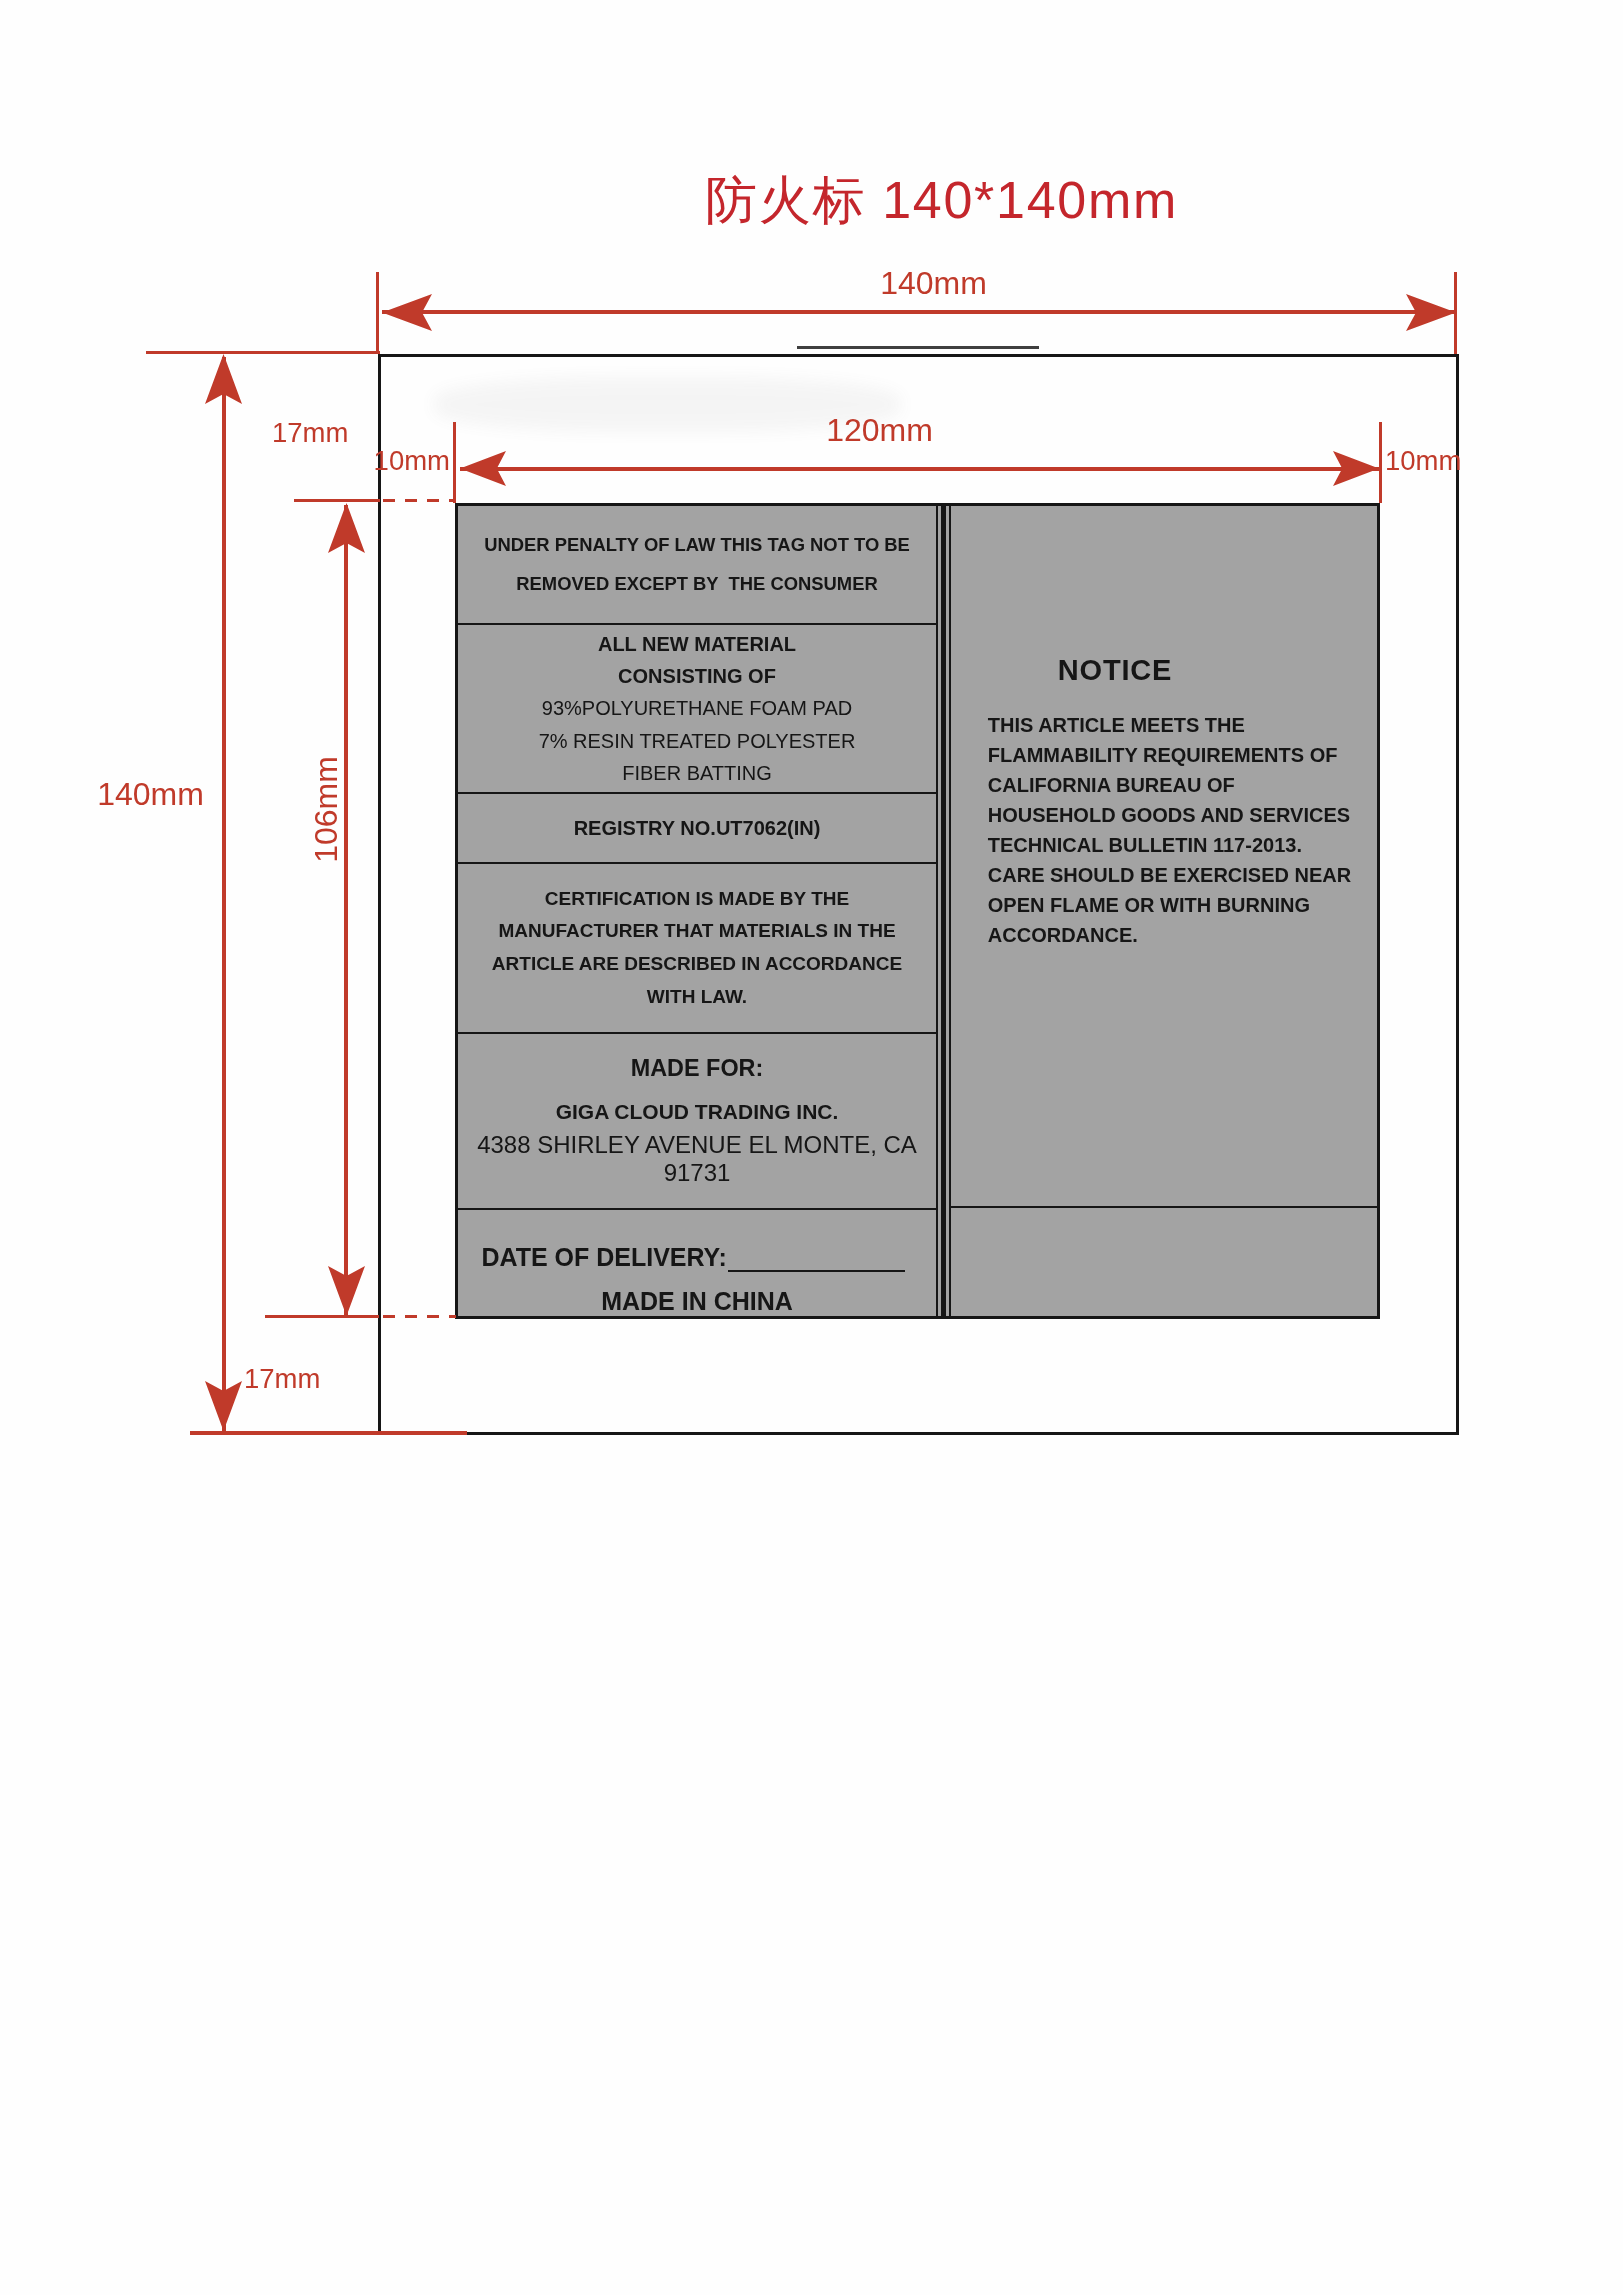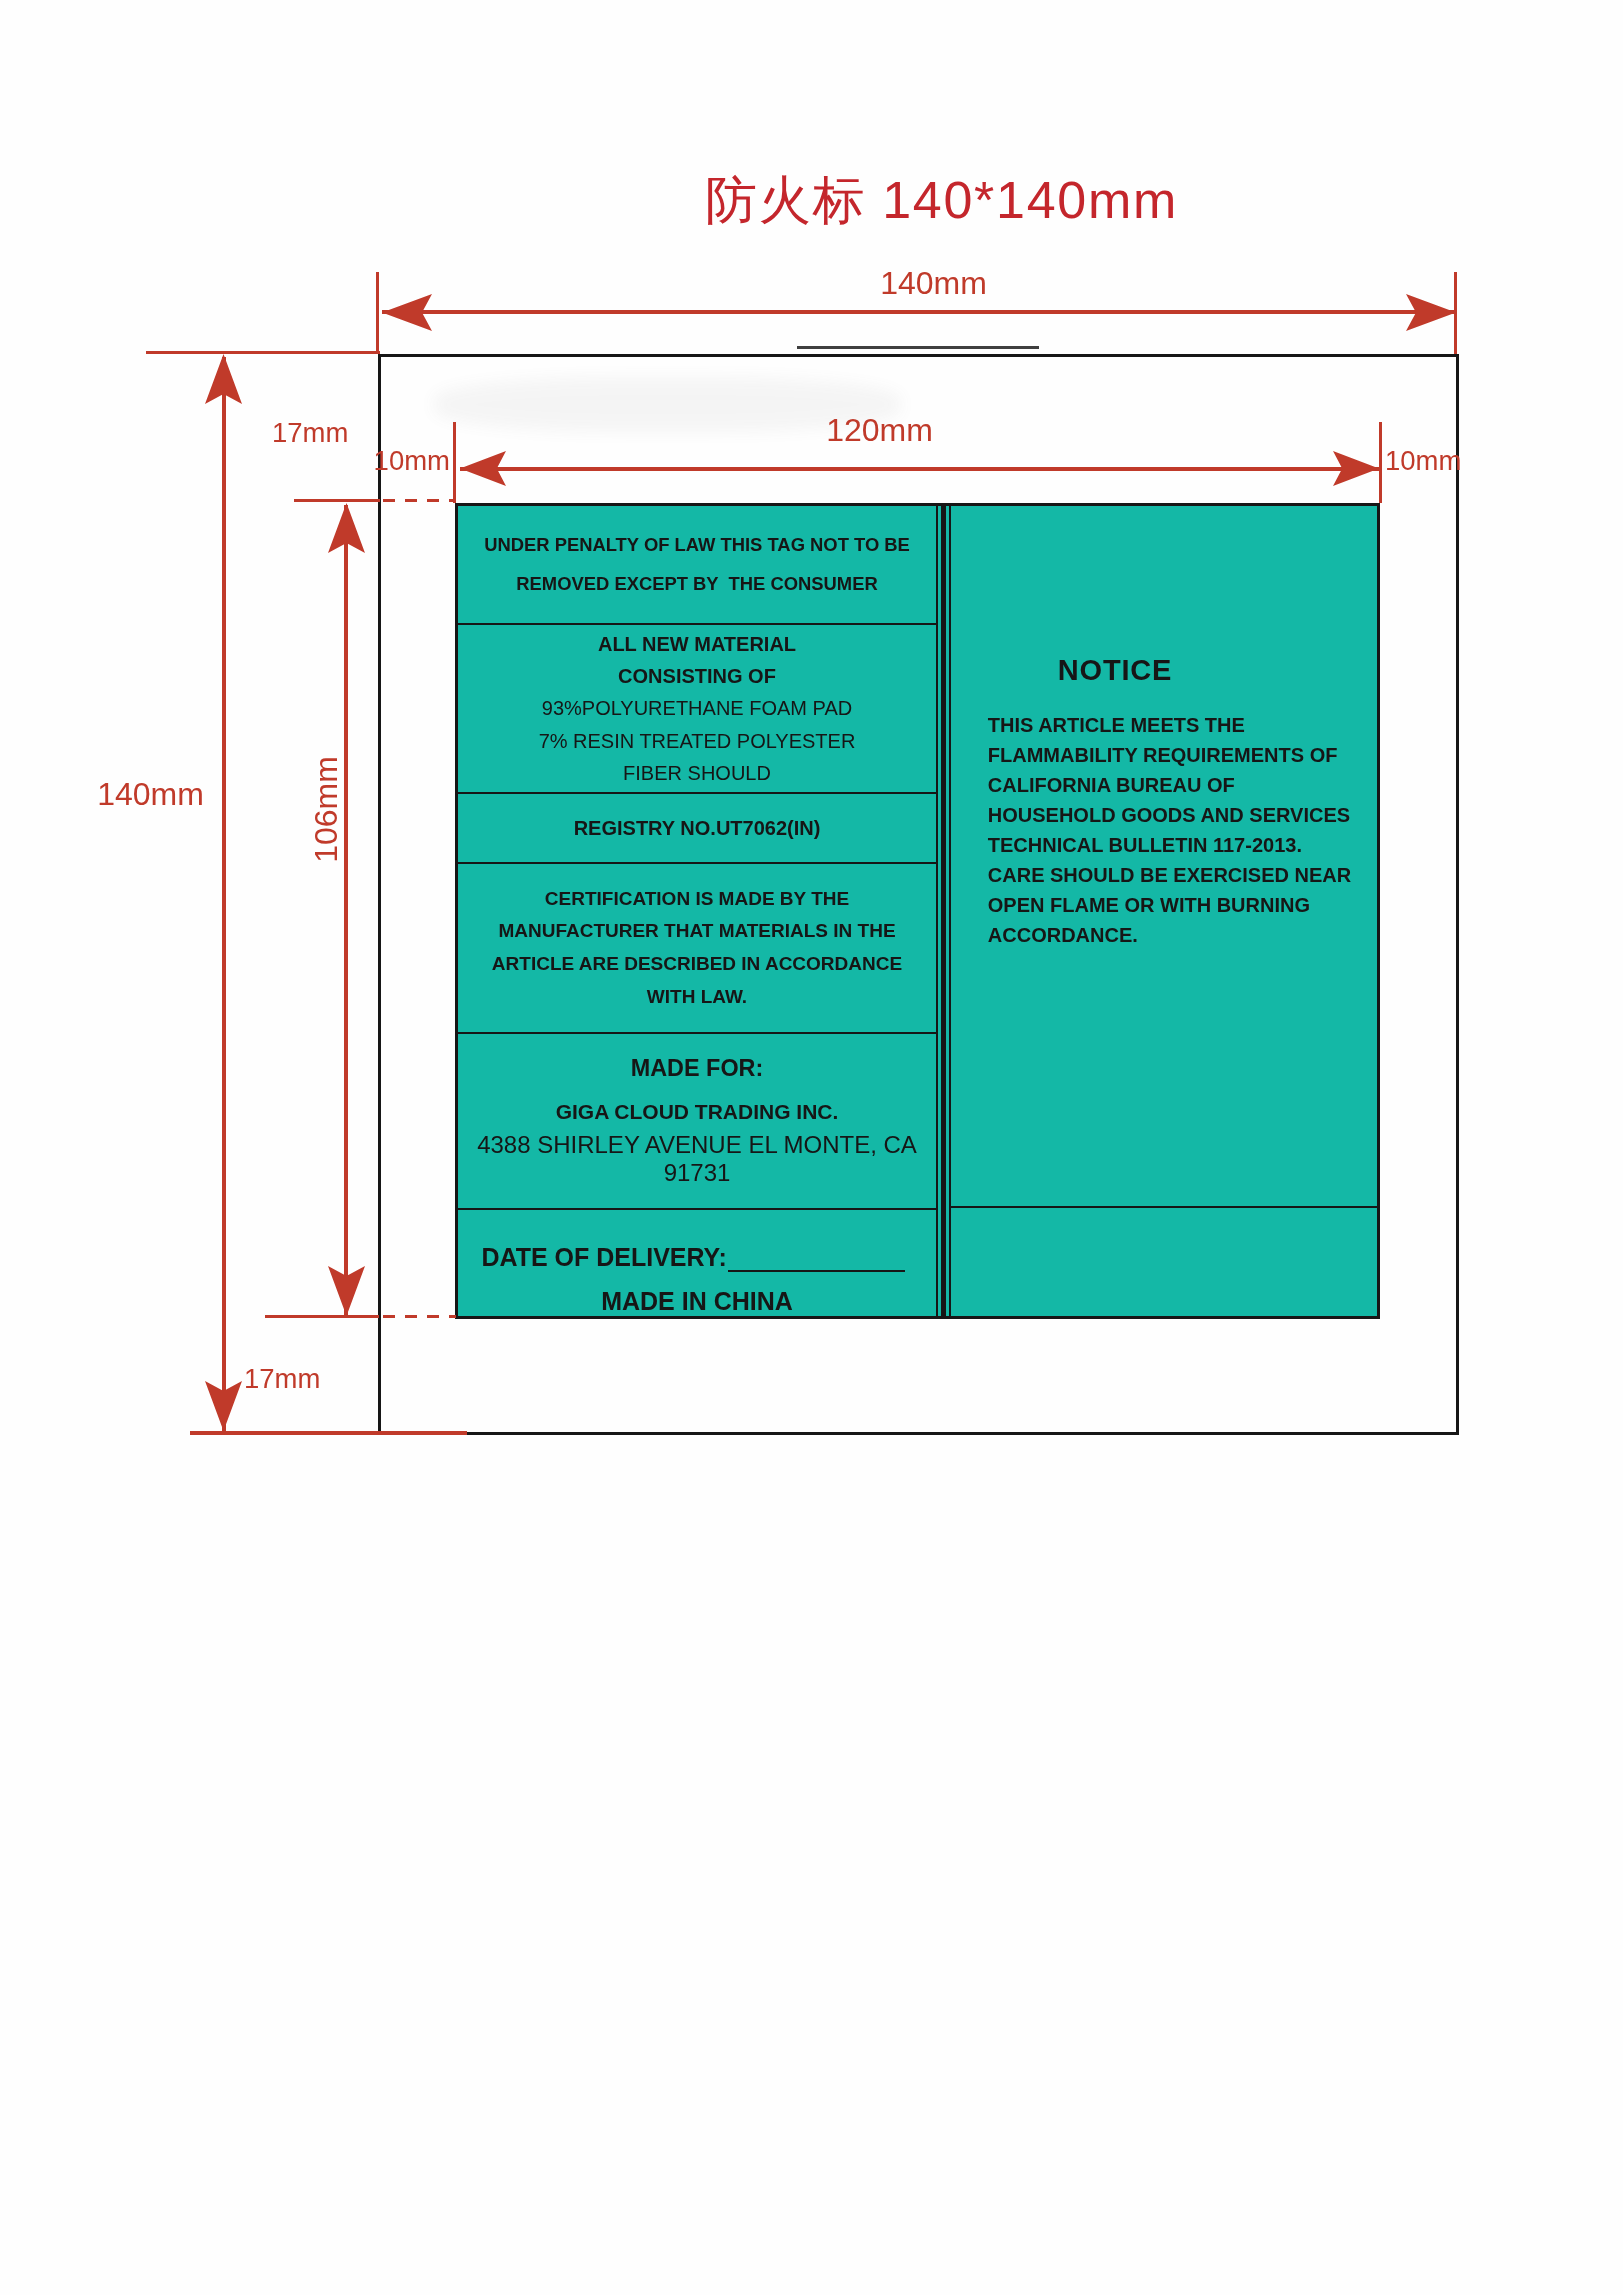--- a/index.html
+++ b/index.html
@@ -18,21 +18,21 @@
     color:var(--title-red);font-weight:500;letter-spacing:1.7px;white-space:nowrap;
   }
   
   .outer-box{
     position:absolute;left:378px;top:354px;width:1081px;height:1081px;
     border:3.3px solid var(--ink);box-sizing:border-box;background:transparent;
   }
   .inner-box{
     position:absolute;left:455px;top:503px;width:925px;height:816px;
     border:3.3px solid var(--ink);box-sizing:border-box;display:flex;flex-direction:row;
-    background:#14b8a6;
+    background:#a3a3a3;
   }
   .left-col{width:480px;box-sizing:border-box;border-right:2.5px solid var(--ink);
     display:flex;flex-direction:column;}
   .col-divider{width:5.8px;background:var(--ink);margin:0 2.5px;}
   .right-col{flex:1;box-sizing:border-box;border-left:2.5px solid var(--ink);
     display:flex;flex-direction:column;}
   .sec{box-sizing:border-box;border-bottom:2.5px solid var(--ink);
     display:flex;flex-direction:column;justify-content:center;align-items:center;
     text-align:center;padding:3.3px 6.7px;}
   .sec:last-child{border-bottom:none;}
@@ -93,21 +93,21 @@
     <div class="left-col">
       <div class="sec sec-penalty">
         <div>UNDER PENALTY OF LAW THIS TAG NOT TO BE</div>
         <div class="pre">REMOVED EXCEPT BY  THE CONSUMER</div>
       </div>
       <div class="sec sec-material">
         <div class="b">ALL NEW MATERIAL</div>
         <div class="b">CONSISTING OF</div>
         <div>93%POLYURETHANE FOAM PAD</div>
         <div>7% RESIN TREATED POLYESTER</div>
-        <div>FIBER SHOULD</div>
+        <div>FIBER BATTING</div>
       </div>
       <div class="sec sec-registry">
         <div>REGISTRY NO.UT7062(IN)</div>
       </div>
       <div class="sec sec-cert">
         <div>CERTIFICATION IS MADE BY THE</div>
         <div>MANUFACTURER THAT MATERIALS IN THE</div>
         <div>ARTICLE ARE DESCRIBED IN ACCORDANCE</div>
         <div>WITH LAW.</div>
       </div>

